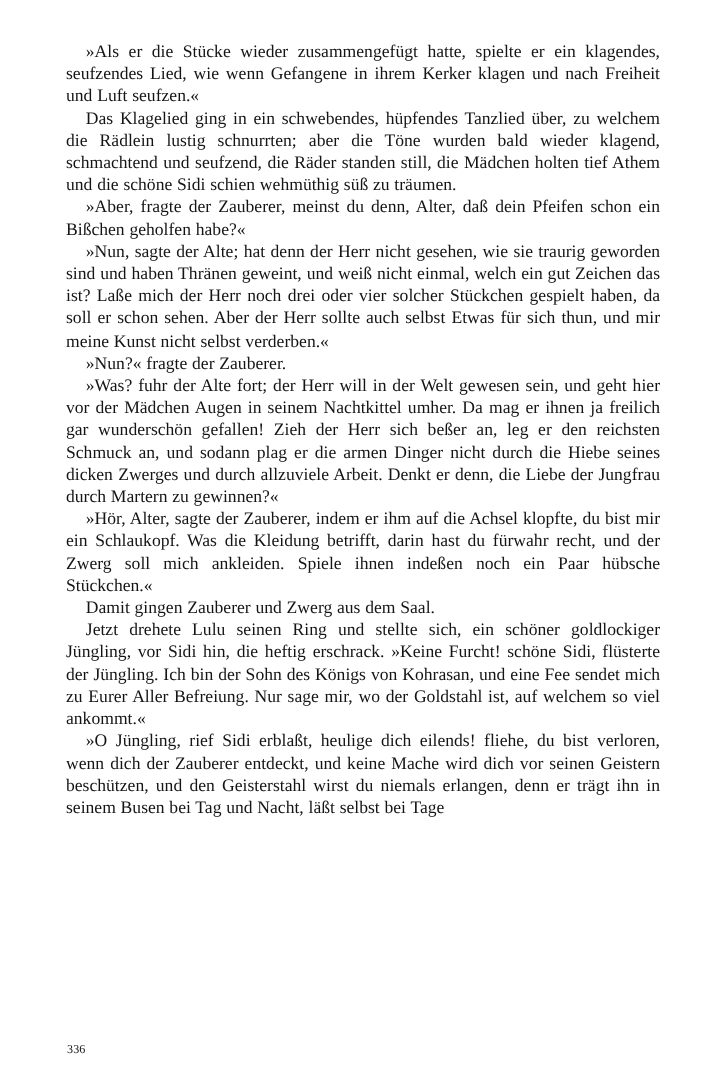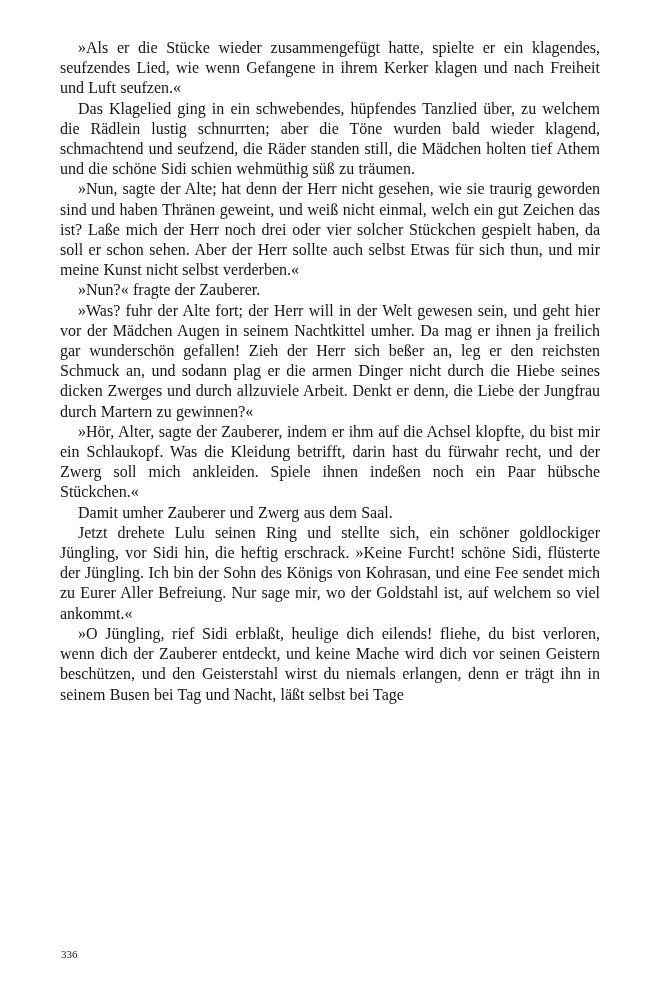--- a/index.html
+++ b/index.html
@@ -51,22 +51,23 @@
     color: #141414;
   }
 </style>
 </head>
 <body>
 
 <div class="page">
   <div class="text-block">
       <p class="para"><span>»Als er die Stücke wieder zusammengefügt hatte, spielte er ein klagendes, seufzendes Lied, wie wenn Gefangene in ihrem Kerker klagen und nach Freiheit und Luft seufzen.«</span></p>
       <p class="para"><span>Das Klagelied ging in ein schwebendes, hüpfendes Tanzlied über, zu welchem die Rädlein lustig schnurrten; aber die Töne wurden bald wieder klagend, schmachtend und seufzend, die Räder standen still, die Mädchen holten tief Athem und die schöne Sidi schien wehmüthig süß zu träumen.</span></p>
+      <p class="para"><span>»Aber, fragte der Zauberer, meinst du denn, Alter, daß dein Pfeifen schon ein Bißchen geholfen habe?«</span></p>
       <p class="para"><span>»Nun, sagte der Alte; hat denn der Herr nicht gesehen, wie sie traurig geworden sind und haben Thränen geweint, und weiß nicht einmal, welch ein gut Zeichen das ist? Laße mich der Herr noch drei oder vier solcher Stückchen gespielt haben, da soll er schon sehen. Aber der Herr sollte auch selbst Etwas für sich thun, und mir meine Kunst nicht selbst verderben.«</span></p>
       <p class="para"><span>»Nun?« fragte der Zauberer.</span></p>
       <p class="para"><span>»Was? fuhr der Alte fort; der Herr will in der Welt gewesen sein, und geht hier vor der Mädchen Augen in seinem Nachtkittel umher. Da mag er ihnen ja freilich gar wunderschön gefallen! Zieh der Herr sich beßer an, leg er den reichsten Schmuck an, und sodann plag er die armen Dinger nicht durch die Hiebe seines dicken Zwerges und durch allzuviele Arbeit. Denkt er denn, die Liebe der Jungfrau durch Martern zu gewinnen?«</span></p>
       <p class="para"><span>»Hör, Alter, sagte der Zauberer, indem er ihm auf die Achsel klopfte, du bist mir ein Schlaukopf. Was die Kleidung betrifft, darin hast du fürwahr recht, und der Zwerg soll mich ankleiden. Spiele ihnen indeßen noch ein Paar hübsche Stückchen.«</span></p>
-      <p class="para"><span>Damit umher Zauberer und Zwerg aus dem Saal.</span></p>
+      <p class="para"><span>Damit gingen Zauberer und Zwerg aus dem Saal.</span></p>
       <p class="para"><span>Jetzt drehete Lulu seinen Ring und stellte sich, ein schöner goldlockiger Jüngling, vor Sidi hin, die heftig erschrack. »Keine Furcht! schöne Sidi, flüsterte der Jüngling. Ich bin der Sohn des Königs von Kohrasan, und eine Fee sendet mich zu Eurer Aller Befreiung. Nur sage mir, wo der Goldstahl ist, auf welchem so viel ankommt.«</span></p>
       <p class="para"><span>»O Jüngling, rief Sidi erblaßt, heulige dich eilends! fliehe, du bist verloren, wenn dich der Zauberer entdeckt, und keine Mache wird dich vor seinen Geistern beschützen, und den Geisterstahl wirst du niemals erlangen, denn er trägt ihn in seinem Busen bei Tag und Nacht, läßt selbst bei Tage</span></p>
     </div>
   <div class="page-number">336</div>
 </div>
 
 </body></html>

